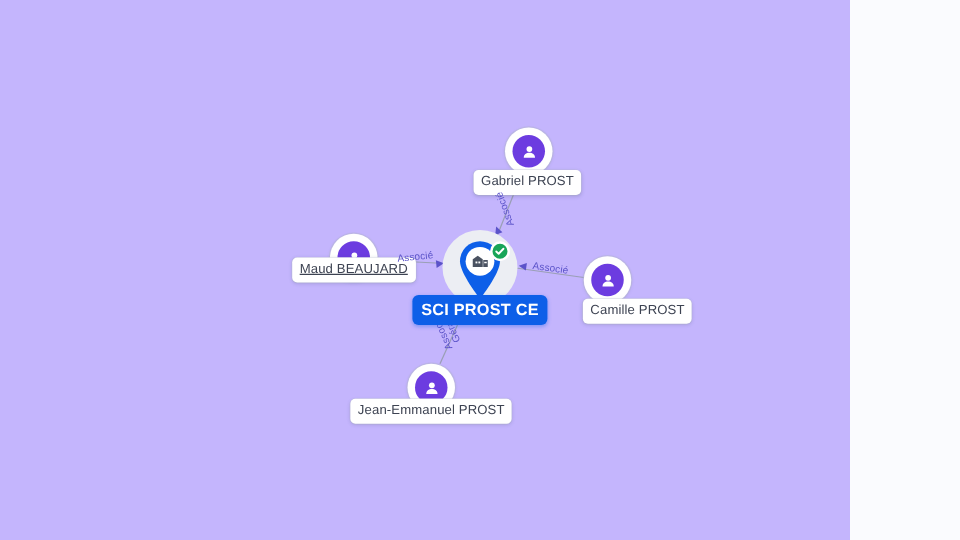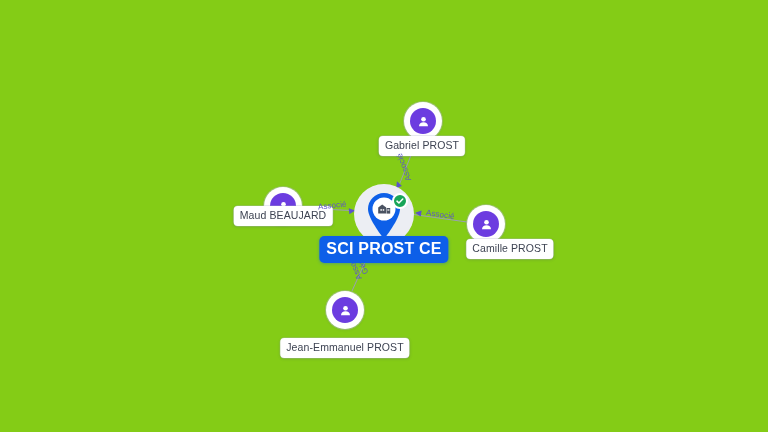--- a/index.html
+++ b/index.html
@@ -10,23 +10,23 @@
   body {
     width: 768px;
     height: 432px;
     background: #fafbfe;
     font-family: "Liberation Sans", sans-serif;
     overflow: hidden;
   }
 
   #graph-canvas {
     position: relative;
-    width: 768px;
+    width: 680px;
     height: 432px;
-    background: #84cc16;
+    background: #c4b5fd;
   }
 
   #edge-layer {
     position: absolute;
     left: 0;
     top: 0;
     width: 768px;
     height: 432px;
   }
 
@@ -113,21 +113,21 @@
     box-sizing: border-box;
     display: flex;
     align-items: center;
     justify-content: center;
   }
   .company-label {
     position: absolute;
     transform: translateX(-50%);
     background: #0d5fe8;
     color: #ffffff;
-    font-size: 16px;
+    font-size: 13px;
     font-weight: bold;
     line-height: 1;
     letter-spacing: 0.2px;
     padding: 5px 7px 6px 7px;
     border-radius: 5px;
     white-space: nowrap;
     box-shadow: 0 1px 3px rgba(13,95,232,0.35);
   }
 
   
@@ -173,41 +173,41 @@
       <div class="node-label" style="left: 422px; top: 136px;">Gabriel PROST</div>
       <div class="person-node" style="left: 283px; top: 206px;">
         <div class="person-ring"></div>
         <div class="person-avatar">
           <svg viewBox="0 0 24 24" width="15" height="15" xmlns="http://www.w3.org/2000/svg">
             <circle cx="12" cy="8.4" r="3.7" fill="#ffffff"></circle>
             <path d="M4.8 19.4 C4.8 15.1 8.0 13.0 12 13.0 C16 13.0 19.2 15.1 19.2 19.4 Z" fill="#ffffff"></path>
           </svg>
         </div>
       </div>
-      <div class="node-label" style="left: 283px; top: 206px;">Maud BEAUJARD</div>
+      <div class="node-label" style="left: 283px; top: 206px; text-decoration: underline;">Maud BEAUJARD</div>
       <div class="person-node" style="left: 486px; top: 224px;">
         <div class="person-ring"></div>
         <div class="person-avatar">
           <svg viewBox="0 0 24 24" width="15" height="15" xmlns="http://www.w3.org/2000/svg">
             <circle cx="12" cy="8.4" r="3.7" fill="#ffffff"></circle>
             <path d="M4.8 19.4 C4.8 15.1 8.0 13.0 12 13.0 C16 13.0 19.2 15.1 19.2 19.4 Z" fill="#ffffff"></path>
           </svg>
         </div>
       </div>
       <div class="node-label" style="left: 510px; top: 239px;">Camille PROST</div>
       <div class="person-node" style="left: 345px; top: 310px;">
         <div class="person-ring"></div>
         <div class="person-avatar">
           <svg viewBox="0 0 24 24" width="15" height="15" xmlns="http://www.w3.org/2000/svg">
             <circle cx="12" cy="8.4" r="3.7" fill="#ffffff"></circle>
             <path d="M4.8 19.4 C4.8 15.1 8.0 13.0 12 13.0 C16 13.0 19.2 15.1 19.2 19.4 Z" fill="#ffffff"></path>
           </svg>
         </div>
       </div>
-      <div class="node-label" style="left: 345px; top: 338px;">Jean-Emmanuel PROST</div>
+      <div class="node-label" style="left: 345px; top: 319px;">Jean-Emmanuel PROST</div>
     </div>
   <div id="edge-labels-layer">
       <div class="edge-label" style="left: 389.5px; top: 163px; transform: rotate(-110deg);">Associé</div>
       <div class="edge-arrow" style="left: 395px; top: 180px; transform: rotate(-110deg);">▶</div>
       <div class="edge-label" style="left: 317.5px; top: 202px; transform: rotate(-6deg);">Associé</div>
       <div class="edge-arrow" style="left: 349px; top: 207px; transform: rotate(-6deg);">▶</div>
       <div class="edge-label" style="left: 425.5px; top: 211px; transform: rotate(8deg);">Associé</div>
       <div class="edge-arrow" style="left: 415px; top: 209px; transform: rotate(188deg);">▶</div>
       <div class="edge-label" style="left: 349.154px; top: 258.373px; transform: rotate(-114deg);">Gérant</div>
       <div class="edge-label" style="left: 339.846px; top: 261.627px; transform: rotate(-114deg);">Associé</div>

